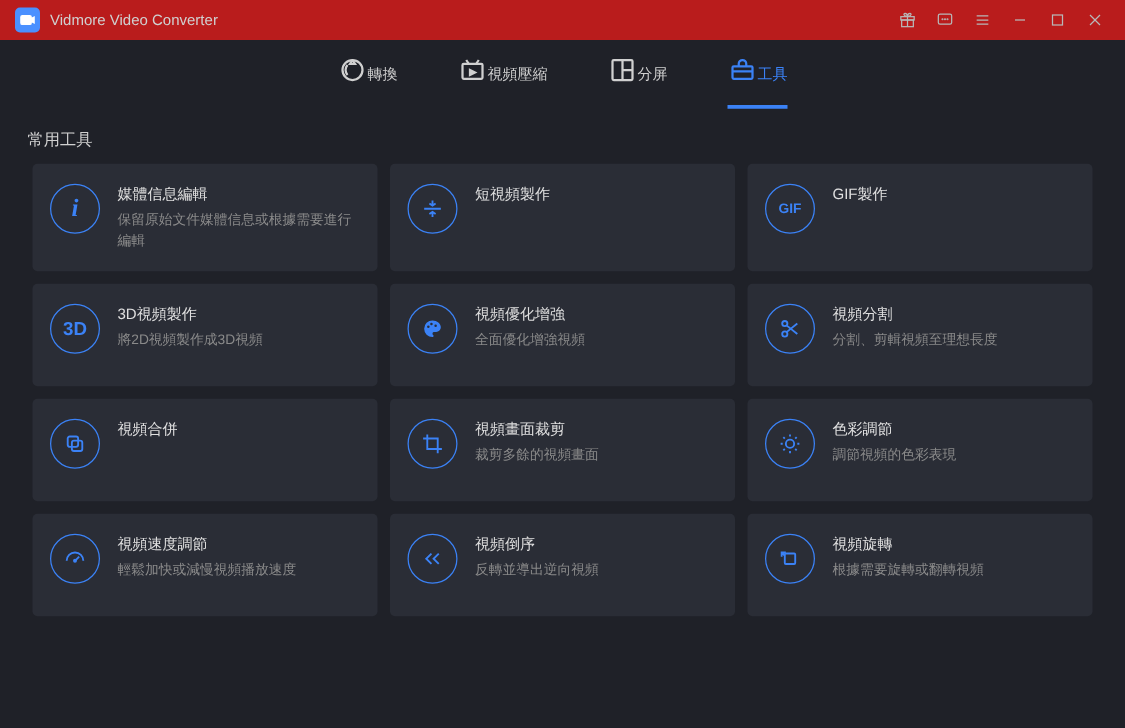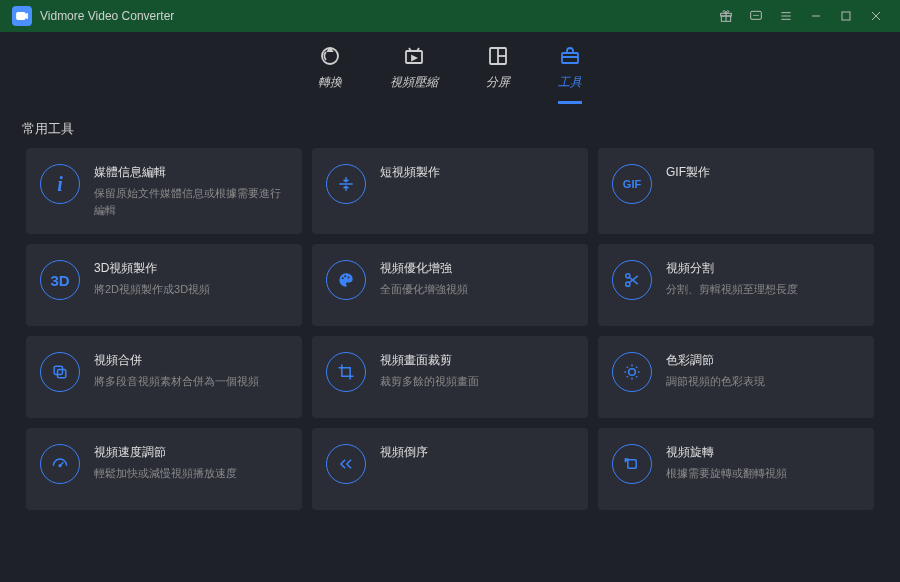--- a/index.html
+++ b/index.html
@@ -1,25 +1,25 @@
 <!DOCTYPE html>
 <html><head>
 <meta charset="utf-8">
 <style>
 * { margin: 0; padding: 0; box-sizing: border-box; }
 body { width: 900px; height: 582px; background: #1f2128; font-family: "Microsoft YaHei", sans-serif; color: #b8b8b8; overflow: hidden; }
-.titlebar { height: 32px; display: flex; align-items: center; padding: 0 12px; background: #14532d; }
+.titlebar { height: 32px; display: flex; align-items: center; padding: 0 12px; background: #b91c1c; }
 .app-logo { width: 20px; height: 20px; background: #4a90ff; border-radius: 4px; display: flex; align-items: center; justify-content: center; margin-right: 8px; }
 .app-logo svg { width: 14px; height: 14px; }
 .app-title { font-size: 12px; color: #d0d0d0; }
 .titlebar-spacer { flex: 1; }
 .titlebar-btn { width: 24px; height: 24px; display: flex; align-items: center; justify-content: center; margin-left: 6px; cursor: pointer; color: #b8b8b8; }
 .titlebar-btn svg { width: 16px; height: 16px; }
 .tabs { display: flex; justify-content: center; gap: 48px; padding: 12px 0 0; }
-.tab { display: flex; flex-direction: column; align-items: center; cursor: pointer; padding-bottom: 10px; border-bottom: 3px solid transparent; font-style: italic; }
+.tab { display: flex; align-items: center; cursor: pointer; padding-bottom: 10px; border-bottom: 3px solid transparent; }
 .tab.active { border-bottom-color: #3b82f6; }
 .tab-icon { width: 24px; height: 24px; display: flex; align-items: center; justify-content: center; margin-bottom: 6px; color: #d0d0d0; }
 .tab.active .tab-icon { color: #3b82f6; }
 .tab-label { font-size: 12px; color: #d0d0d0; }
 .tab.active .tab-label { color: #3b82f6; }
 .section-title { font-size: 13px; color: #d0d0d0; padding: 16px 22px 10px; }
 .grid { display: grid; grid-template-columns: repeat(3, 1fr); gap: 10px; padding: 0 26px; }
 .card { background: #2a2d36; border-radius: 4px; padding: 16px 14px; display: flex; align-items: flex-start; cursor: pointer; min-height: 82px; }
 .card-icon { width: 40px; height: 40px; border: 1.5px solid #3b82f6; border-radius: 50%; display: flex; align-items: center; justify-content: center; flex-shrink: 0; margin-right: 14px; color: #3b82f6; }
 .card-icon svg { width: 20px; height: 20px; }
@@ -190,21 +190,20 @@
   </div>
   <div class="card">
     <div class="card-icon">
       <svg viewBox="0 0 24 24" fill="none" stroke="currentColor" stroke-width="1.8">
           <rect x="5" y="5" width="10" height="10" rx="2"></rect>
           <rect x="9" y="9" width="10" height="10" rx="2"></rect>
         </svg>
     </div>
     <div class="card-content">
       <div class="card-title">視頻合併</div>
-      <div class="card-desc">將多段音視頻素材合併為一個視頻</div>
     </div>
   </div>
   <div class="card">
     <div class="card-icon">
       <svg viewBox="0 0 24 24" fill="none" stroke="currentColor" stroke-width="1.8">
           <path d="M7 3v14h14M3 7h14v14"></path>
         </svg>
     </div>
     <div class="card-content">
       <div class="card-title">視頻畫面裁剪</div>
@@ -237,20 +236,21 @@
     </div>
   </div>
   <div class="card">
     <div class="card-icon">
       <svg viewBox="0 0 24 24" fill="none" stroke="currentColor" stroke-width="1.8">
           <path d="M11 7l-5 5 5 5M18 7l-5 5 5 5"></path>
         </svg>
     </div>
     <div class="card-content">
       <div class="card-title">視頻倒序</div>
+      <div class="card-desc">反轉並導出逆向視頻</div>
     </div>
   </div>
   <div class="card">
     <div class="card-icon">
       <svg viewBox="0 0 24 24" fill="none" stroke="currentColor" stroke-width="1.8">
           <rect x="7" y="7" width="10" height="10" rx="1"></rect>
           <path d="M4 10V6h4M4 6l3 3"></path>
         </svg>
     </div>
     <div class="card-content">

